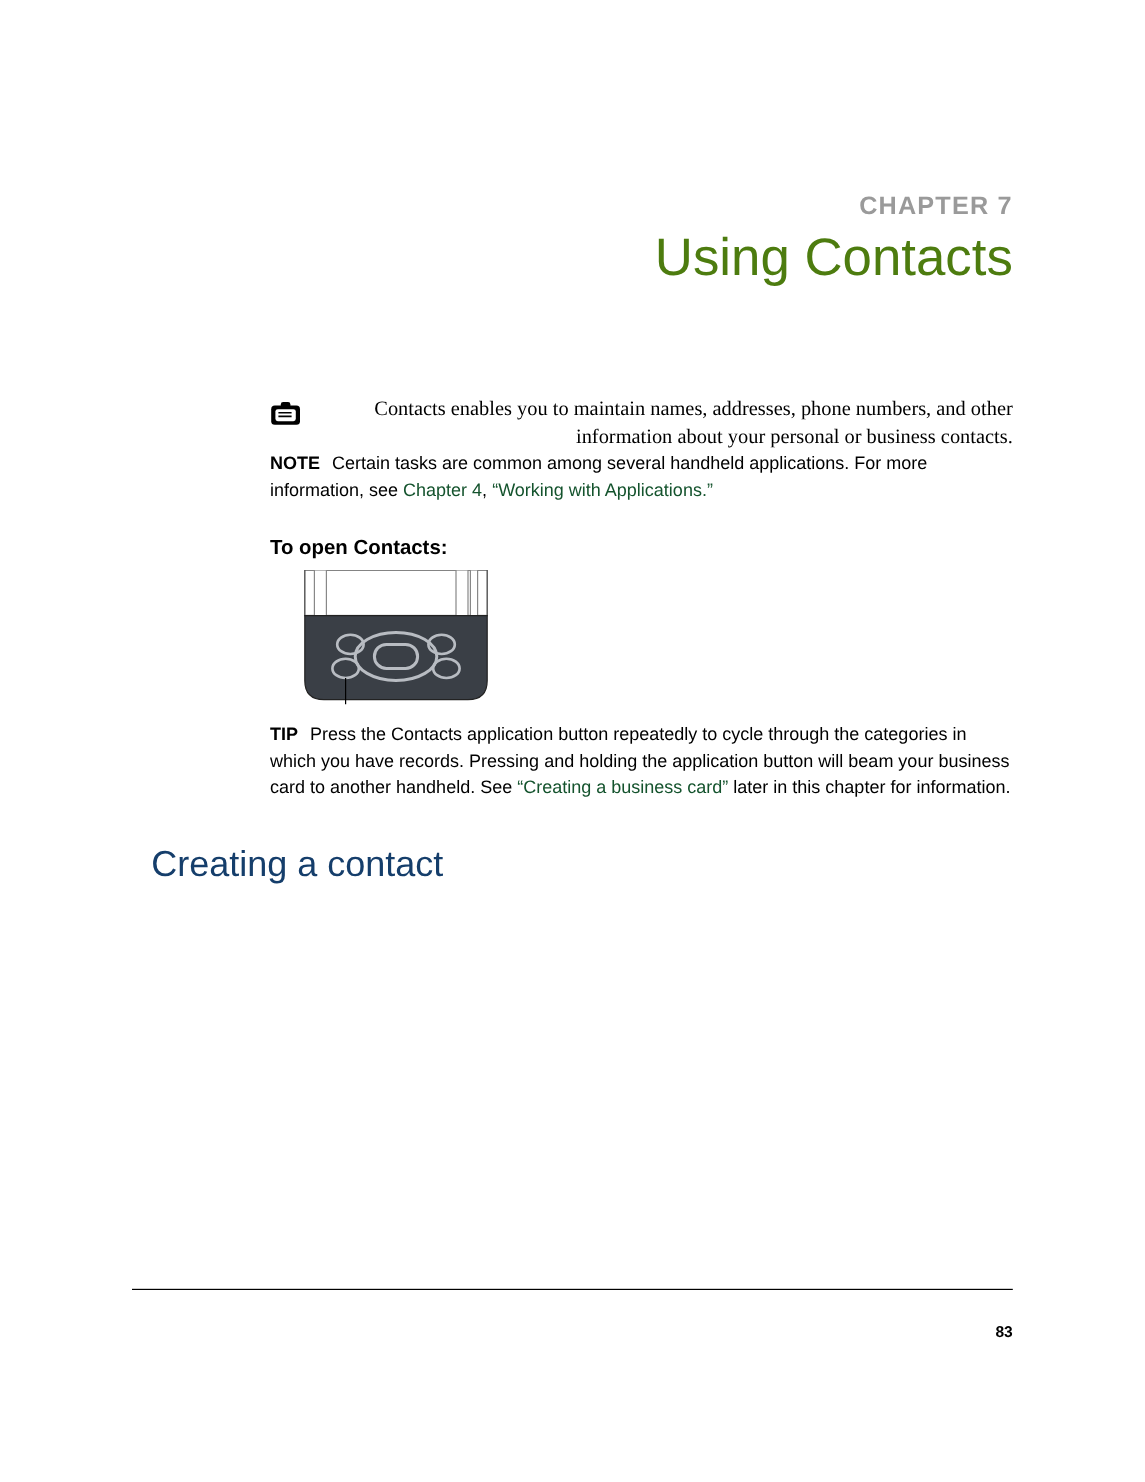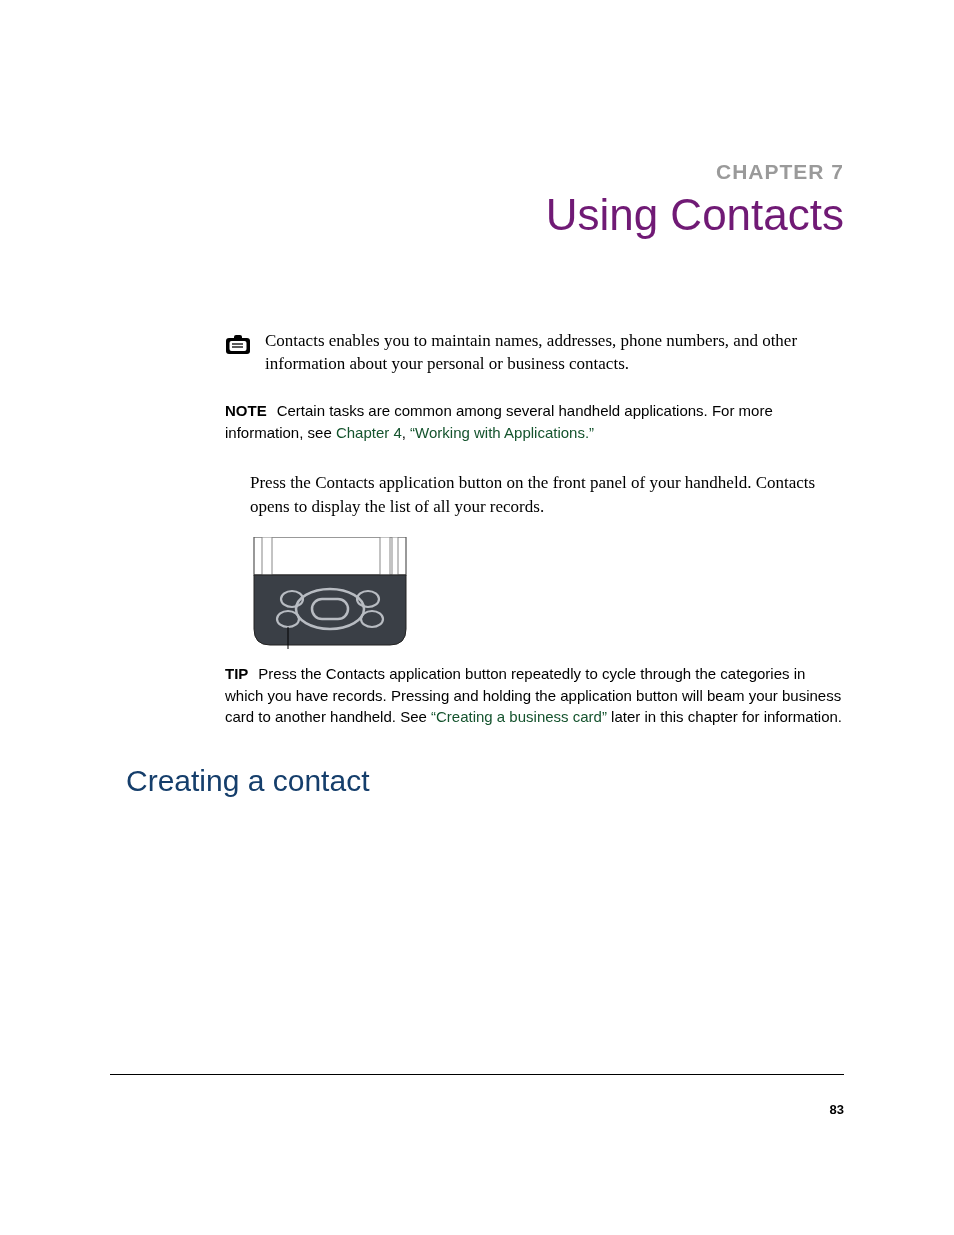--- a/index.html
+++ b/index.html
@@ -25,26 +25,26 @@
     letter-spacing: 1px;
     color: #9a9a9a;
     text-align: right;
     margin-bottom: 6px;
   }
   .page-title {
     font-family: "Arial Narrow", Arial, sans-serif;
     font-stretch: condensed;
     font-weight: 400;
     font-size: 44px;
-    color: #701a75;
+    color: #4d7c0f;
     text-align: right;
     margin: 0 0 90px 0;
   }
   .lead-block {
-    margin-bottom: 24px;
+    text-align: right;
   }
   .lead-row {
     display: flex;
     align-items: flex-start;
     gap: 14px;
     margin-left: 115px;
   }
   .contacts-icon {
     width: 26px;
     height: 22px;
@@ -155,22 +155,22 @@
         </svg>
       </span>
       <div class="lead-text">Contacts enables you to maintain names, addresses, phone numbers, and other information about your personal or business contacts.</div>
     </div>
   </div>
 
   <div class="note-block">
     <span class="note-label">NOTE</span><span>Certain tasks are common among several handheld applications. For more information, see </span><span class="link">Chapter 4</span><span>, </span><span class="link">“Working with Applications.”</span>
   </div>
 
-
-  <div class="step-text">Press the Contacts application button on the front panel of your handheld. Contacts opens to display the list of all your records.</div>
+  <div class="subhead">To open Contacts:</div>
+
 
   <div class="device-figure">
     <svg viewBox="0 0 160 112" width="160" height="112">
 
       <rect x="4" y="0" width="152" height="38" fill="#fff" stroke="#555" stroke-width="1.2"></rect>
       <rect x="12" y="0" width="10" height="38" fill="#fff" stroke="#888" stroke-width="1"></rect>
       <rect x="130" y="0" width="10" height="38" fill="#fff" stroke="#888" stroke-width="1"></rect>
       <rect x="142" y="0" width="6" height="38" fill="#fff" stroke="#888" stroke-width="1"></rect>
 
       <path d="M4 38 L156 38 L156 92 Q156 108 140 108 L20 108 Q4 108 4 92 Z" fill="#3a3f46" stroke="#222" stroke-width="1"></path>

